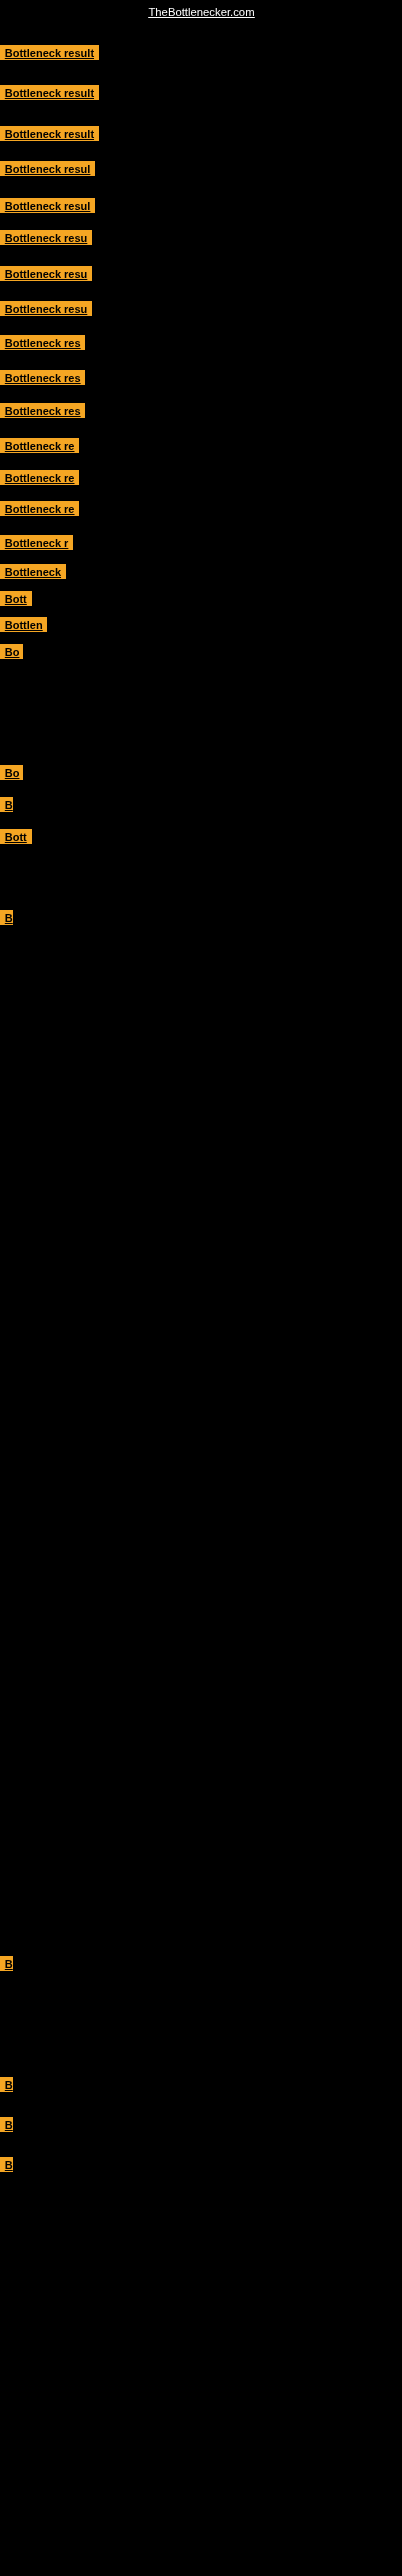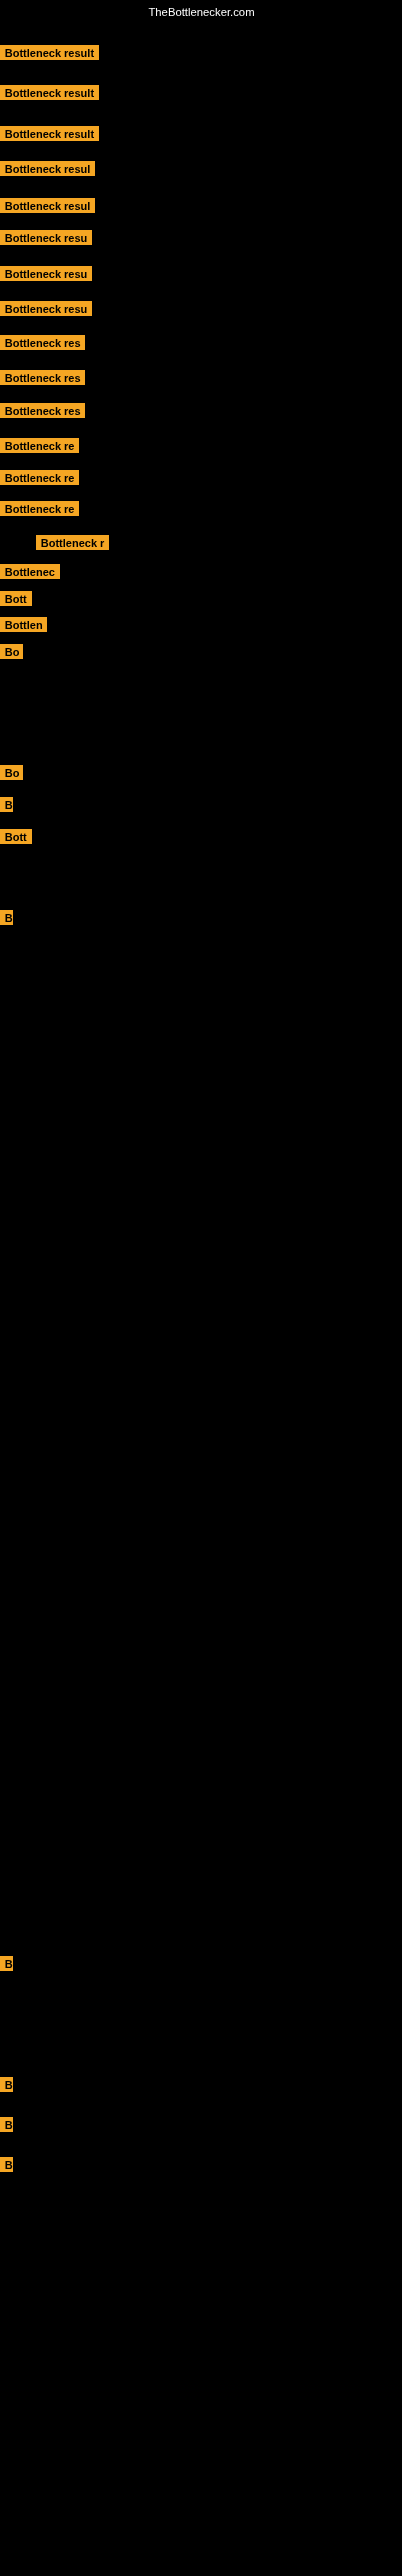--- a/index.html
+++ b/index.html
@@ -1,18 +1,19 @@
 <!DOCTYPE html>
 <html style="font-size:13px"><head>
   <meta charset="utf-8">
   <style>
     * {
       margin: 0;
       padding: 0;
       box-sizing: border-box;
+      text-decoration: underline;
     }
 
     body {
       background-color: #000000;
       width: 403px;
       min-height: 2576px;
       font-family: Arial, sans-serif;
       position: relative;
     }
 
@@ -55,22 +56,22 @@
     <div class="bottleneck-label" style="top: 198px; max-width: 113px;">Bottleneck resul</div>
     <div class="bottleneck-label" style="top: 230px; max-width: 108px;">Bottleneck resu</div>
     <div class="bottleneck-label" style="top: 266px; max-width: 108px;">Bottleneck resu</div>
     <div class="bottleneck-label" style="top: 301px; max-width: 108px;">Bottleneck resu</div>
     <div class="bottleneck-label" style="top: 335px; max-width: 101px;">Bottleneck res</div>
     <div class="bottleneck-label" style="top: 370px; max-width: 101px;">Bottleneck res</div>
     <div class="bottleneck-label" style="top: 403px; max-width: 101px;">Bottleneck res</div>
     <div class="bottleneck-label" style="top: 438px; max-width: 95px;">Bottleneck re</div>
     <div class="bottleneck-label" style="top: 470px; max-width: 95px;">Bottleneck re</div>
     <div class="bottleneck-label" style="top: 501px; max-width: 95px;">Bottleneck re</div>
-    <div class="bottleneck-label" style="top: 535px; max-width: 89px; margin-left: 36px;">Bottleneck r</div>
-    <div class="bottleneck-label" style="top: 564px; max-width: 71px;">Bottlenec</div>
+    <div class="bottleneck-label" style="top: 535px; max-width: 89px;">Bottleneck r</div>
+    <div class="bottleneck-label" style="top: 564px; max-width: 71px;">Bottleneck</div>
     <div class="bottleneck-label" style="top: 591px; max-width: 39px;">Bott</div>
     <div class="bottleneck-label" style="top: 617px; max-width: 58px;">Bottlen</div>
     <div class="bottleneck-label" style="top: 644px; max-width: 22.5px;">Bo</div>
     <div class="bottleneck-label" style="top: 765px; max-width: 22.5px;">Bo</div>
     <div class="bottleneck-label" style="top: 797px; max-width: 13px;">B</div>
     <div class="bottleneck-label" style="top: 829px; max-width: 39px;">Bott</div>
     <div class="bottleneck-label" style="top: 910px; max-width: 13px;">B</div>
     <div class="bottleneck-label" style="top: 1956px; max-width: 13px;">B</div>
     <div class="bottleneck-label" style="top: 2077px; max-width: 13px;">B</div>
     <div class="bottleneck-label" style="top: 2117px; max-width: 13px;">B</div>

